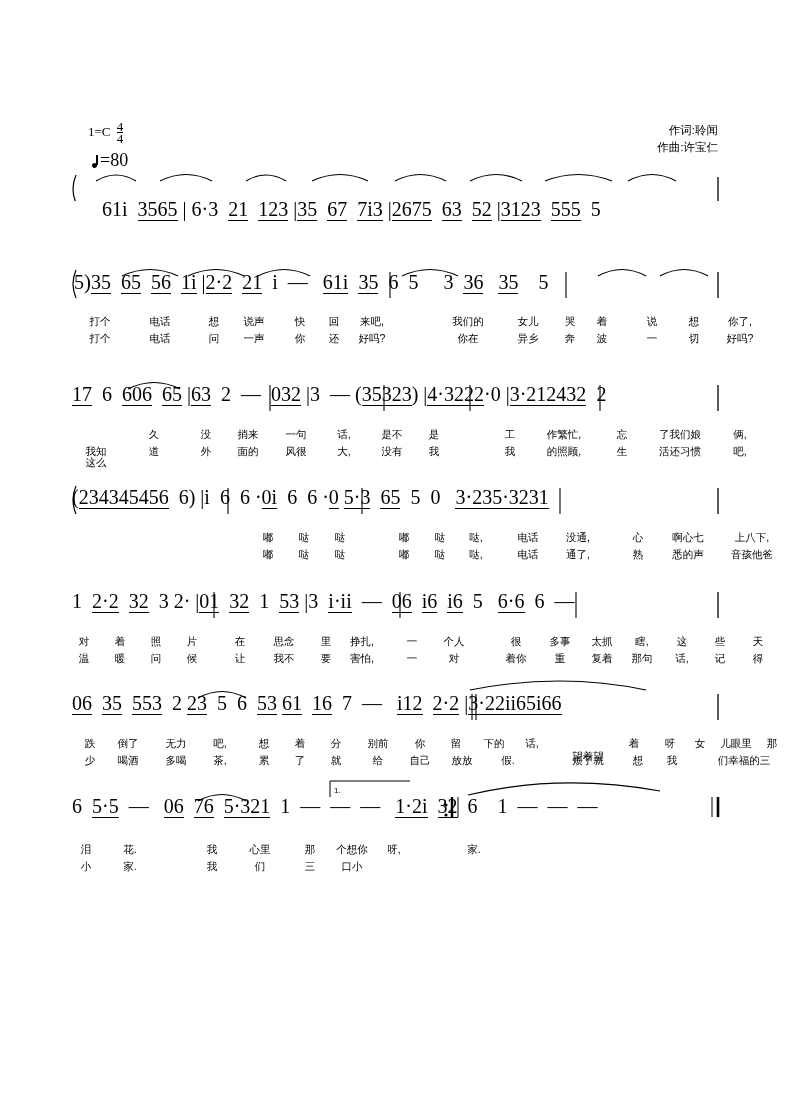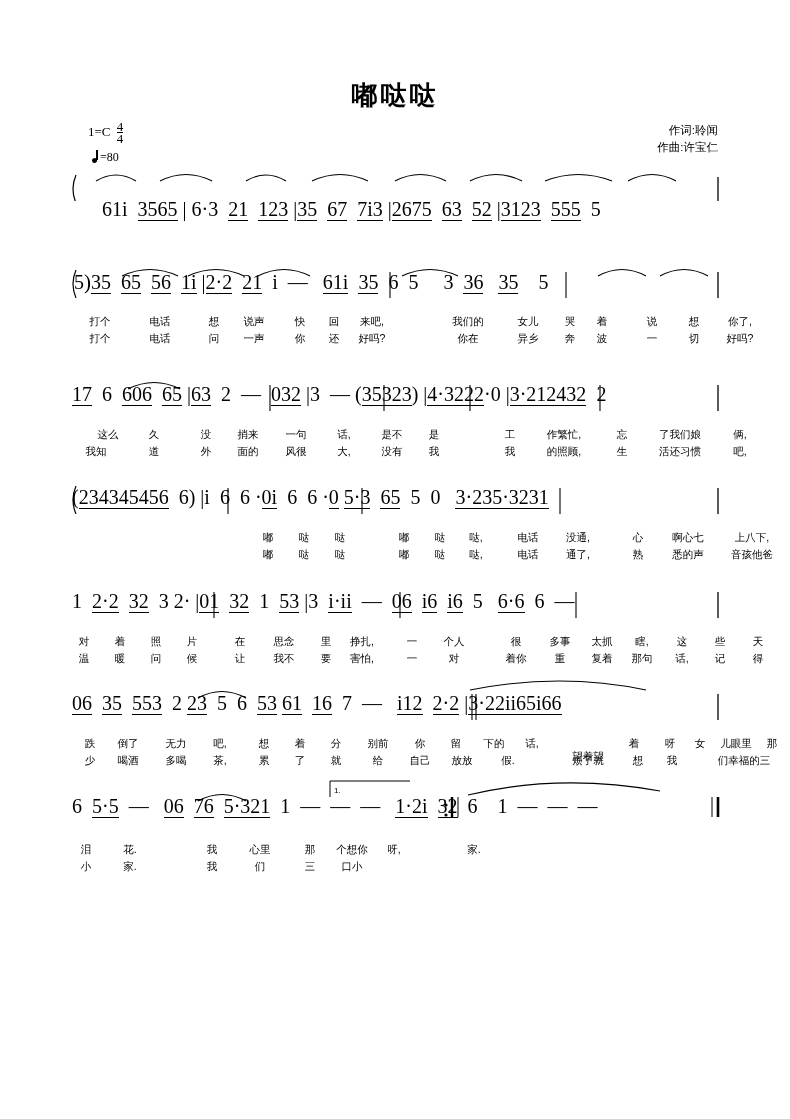--- a/index.html
+++ b/index.html
@@ -58,21 +58,21 @@
     margin-left: 3px;
     position: relative;
     top: -1px;
   }
   .keysig .frac .num { display:block; }
   .keysig .frac .den { display:block; border-top: 1.2px solid #000; }
   .tempo {
     position: absolute;
     left: 92px;
     top: 150px;
-    font-size: 12px;
+    font-size: 18px;
     white-space: nowrap;
   }
   .tempo .note {
     display: inline-block;
     position: relative;
     width: 8px;
     height: 12px;
     vertical-align: -2px;
   }
   .tempo .note .head {
@@ -146,21 +146,20 @@
     font-family: "Liberation Serif", serif;
     font-size: 20px;
     white-space: pre;
   }
 </style>
 </head>
 <body>
 
 <div class="sheet">
 
-  <div class="title">嘟哒哒</div>
 
   <div class="credits">
     <div>作词:聆闻</div>
     <div>作曲:许宝仁</div>
   </div>
 
   <div class="keysig">
     <span>1=C</span>
     <span class="frac">
       <span class="num">4</span>
@@ -248,21 +247,21 @@
       <path d="M128,28 Q154,15 180,28" fill="none" stroke="#000" stroke-width="1.1"></path>
       <line x1="270" y1="24" x2="270" y2="50" stroke="#000" stroke-width="1.1"></line>
       <line x1="384" y1="24" x2="384" y2="50" stroke="#000" stroke-width="1.1"></line>
       <line x1="470" y1="24" x2="470" y2="50" stroke="#000" stroke-width="1.1"></line>
       <line x1="600" y1="24" x2="600" y2="50" stroke="#000" stroke-width="1.1"></line>
       <line x1="718" y1="24" x2="718" y2="50" stroke="#000" stroke-width="1.3"></line>
     </svg>
     <div class="musicline" style="top:0px;left:72px;"><span style="border-bottom:1.3px solid #000;">17</span>&nbsp;&nbsp;6&nbsp;&nbsp;<span style="border-bottom:1.3px solid #000;">606</span>&nbsp;&nbsp;<span style="border-bottom:1.3px solid #000;">65</span>&nbsp;|<span style="border-bottom:1.3px solid #000;">63</span>&nbsp;&nbsp;2&nbsp;&nbsp;—&nbsp;&nbsp;<span style="border-bottom:1.3px solid #000;">032</span>&nbsp;|3&nbsp;&nbsp;—&nbsp;(<span style="border-bottom:1.3px solid #000;">35323</span>)&nbsp;|<span style="border-bottom:1.3px solid #000;">4·3222</span>·0&nbsp;|<span style="border-bottom:1.3px solid #000;">3·212432</span>&nbsp;&nbsp;2</div>
     <div class="lyrics" style="top:45px;">
       <div class="lyr-line">
-        <span style="left:36px;">这么</span>
+        <span style="left:24px;margin-top:28px;">这么</span>
         <span style="left:82px;">久</span>
         <span style="left:134px;">没</span>
         <span style="left:176px;">捎来</span>
         <span style="left:224px;">一句</span>
         <span style="left:272px;">话,</span>
         <span style="left:320px;">是不</span>
         <span style="left:362px;">是</span>
         <span style="left:438px;">工</span>
         <span style="left:492px;">作繁忙,</span>
         <span style="left:550px;">忘</span>

